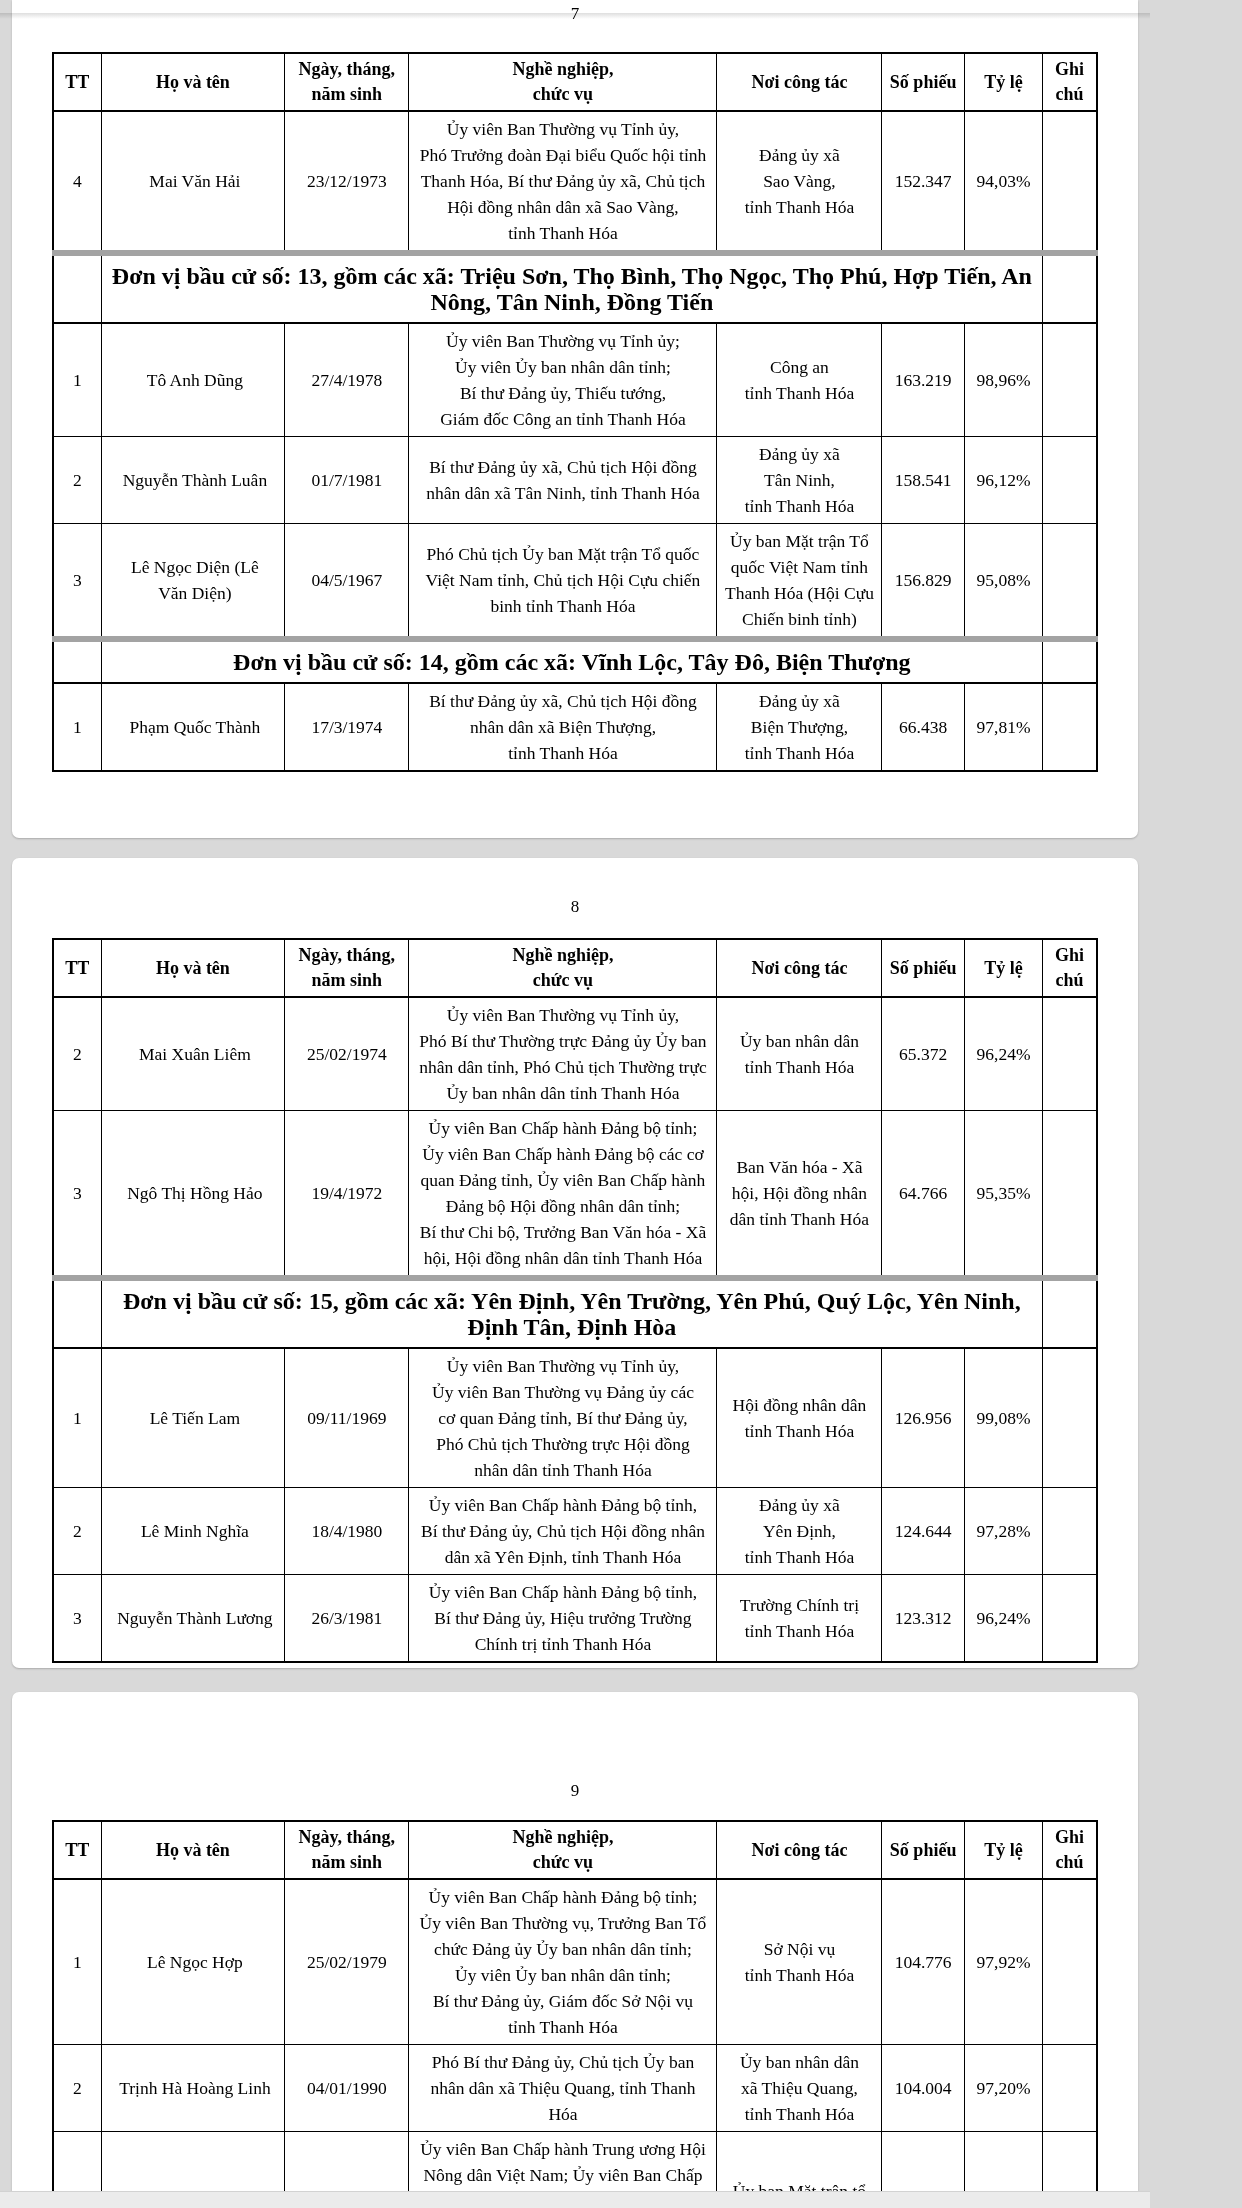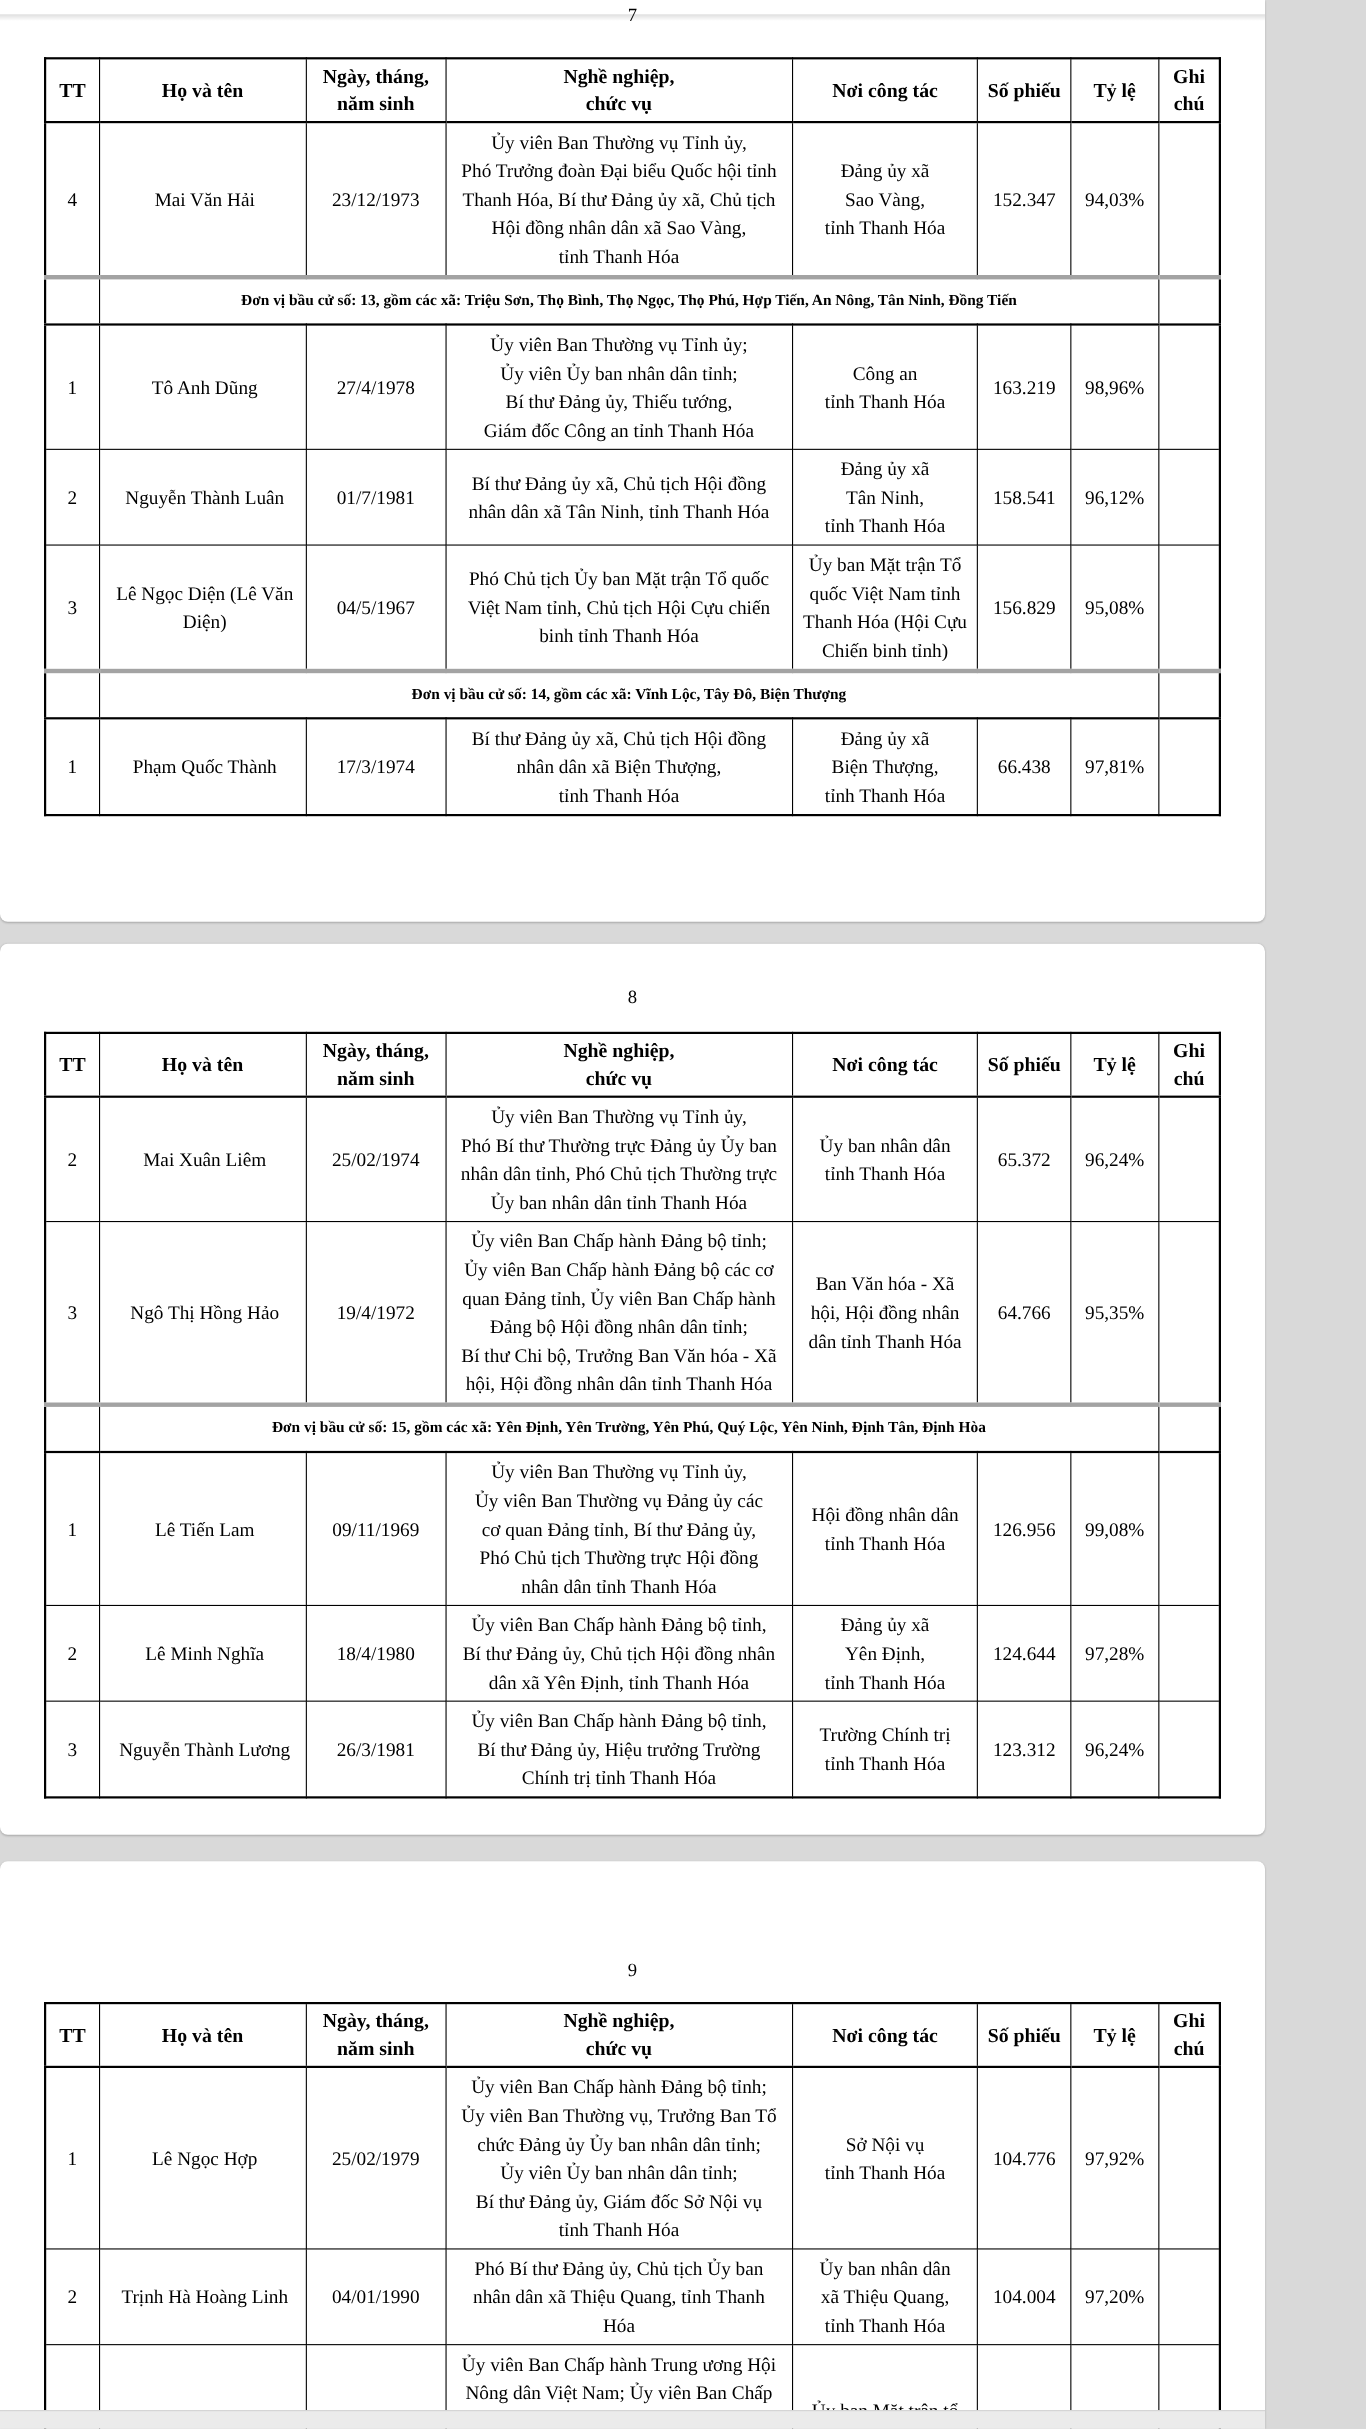--- a/index.html
+++ b/index.html
@@ -2,21 +2,21 @@
 <html><head>
 <meta charset="utf-8">
 <style>
   html, body { margin:0; padding:0; }
   body {
     width:1242px; height:2208px; overflow:hidden;
     background:#d9d9d9;
     font-family:"Liberation Serif","DejaVu Serif",serif;
     color:#000;
   }
-  .viewport { position:relative; width:1150px; height:2208px; padding:0 0; box-sizing:border-box; }
+  .viewport { position:relative; width:1150px; height:2208px; padding:0 12px; box-sizing:border-box; }
   .top-fade {
     position:absolute; top:13px; left:0; width:100%; height:6px;
     background:linear-gradient(rgba(0,0,0,0.13), rgba(0,0,0,0)); pointer-events:none; z-index:5;
   }
   .bottom-bar {
     position:absolute; left:0; bottom:0; width:100%; height:16px;
     background:#ebebeb; border-top:1px solid #d2d2d2; z-index:6;
   }
   .page {
     position:relative; background:#ffffff; overflow:hidden;
@@ -45,22 +45,22 @@
     white-space:pre-line; word-wrap:break-word;
     overflow:hidden;
   }
   .candidates th {
     font-weight:bold; font-size:18px; line-height:25px; padding:3px 2px;
     border-bottom:2px solid #000;
   }
   .candidates td.c-name { text-align:center; padding-left:13px; padding-right:9px; }
   .candidates td.c-occ  { padding-left:8px; padding-right:8px; }
   .candidates tr.section td {
-    font-weight:bold; font-size:14px;
-    border-top:4px solid #a3a3a3; border-bottom:2px solid #000;
+    font-weight:bold; font-size:24px;
+    border-top:6px solid #a3a3a3; border-bottom:2px solid #000;
     padding:7px 2px;
   }
   .candidates tr.cut td { vertical-align:top; border-bottom:none; }
   .candidates tr.cut td.c-work { padding-top:46px; }
   .candidates tr.cut { height:200px; }
 </style>
 </head>
 <body>
 
 <div class="viewport">

